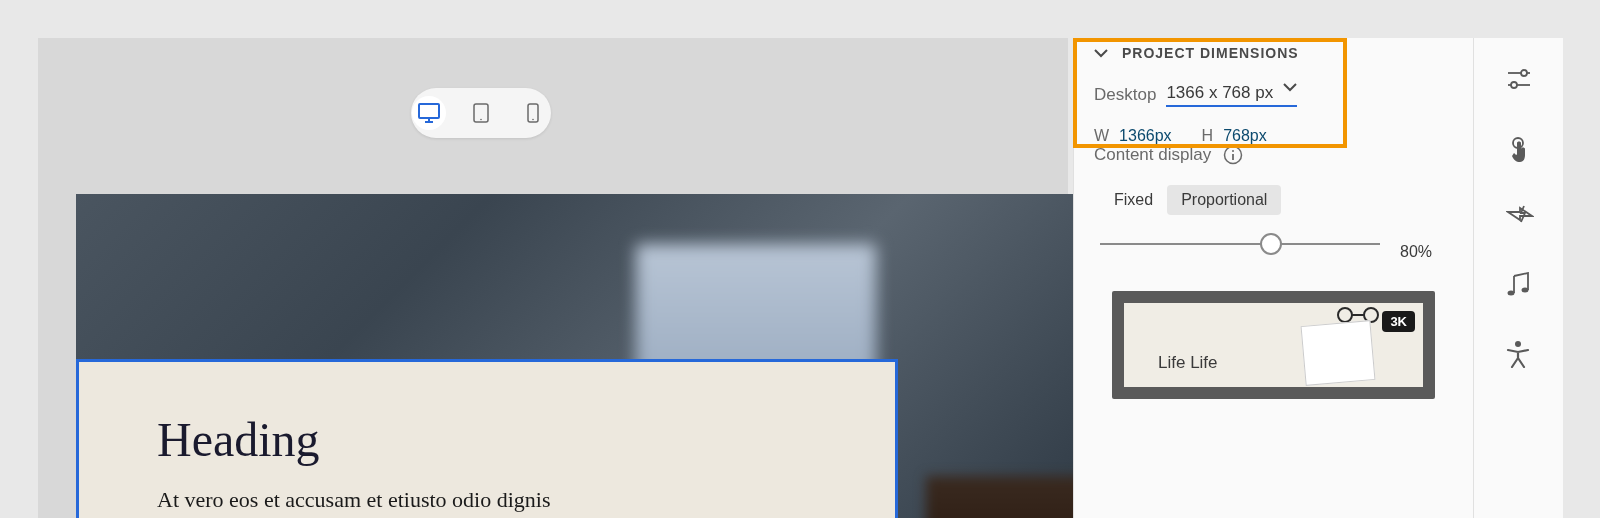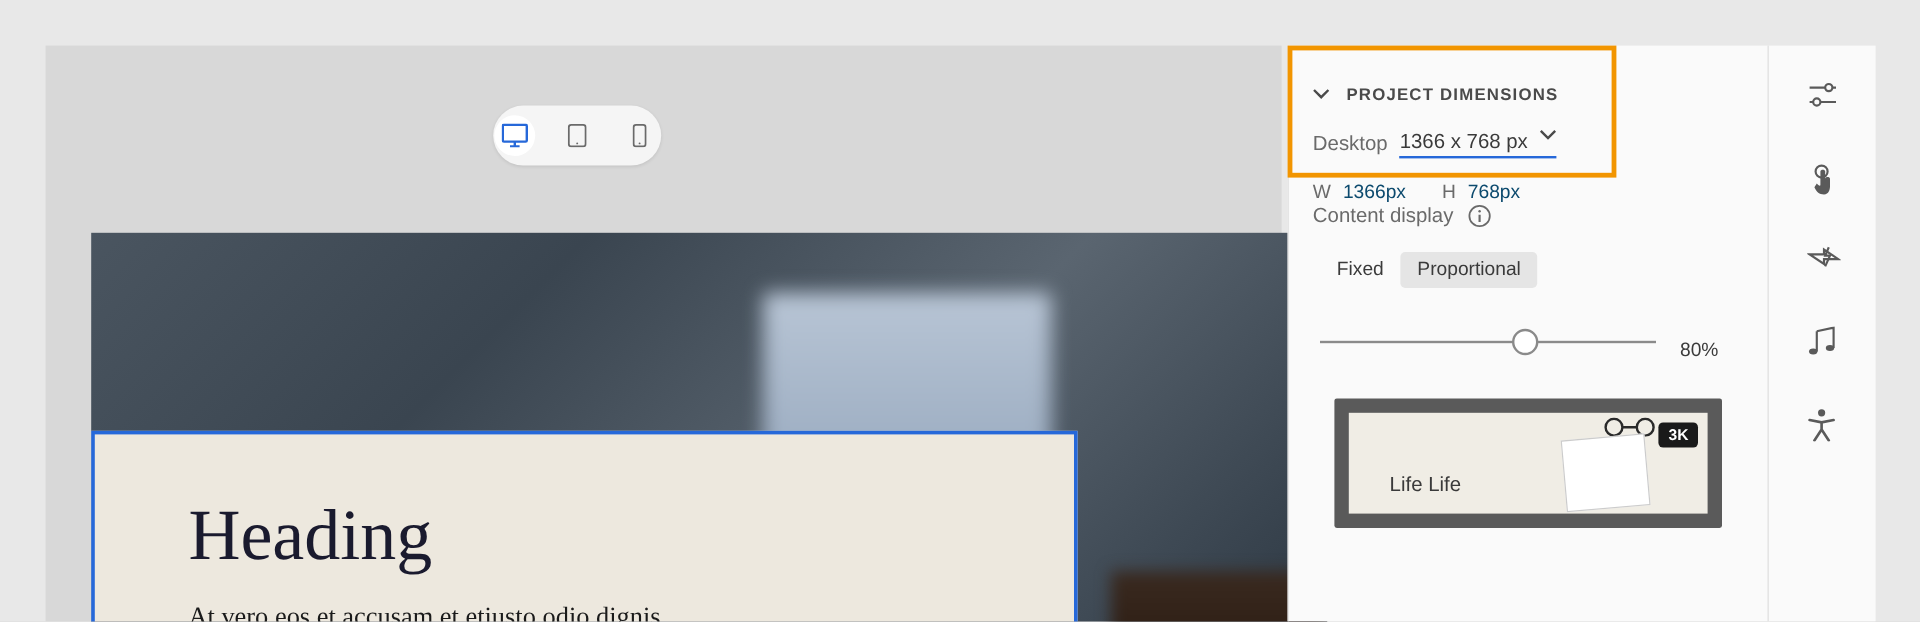--- a/index.html
+++ b/index.html
@@ -5,37 +5,37 @@
 *{box-sizing:border-box;margin:0;padding:0;font-family:-apple-system,BlinkMacSystemFont,"Segoe UI",sans-serif}
 body{width:1600px;height:518px;background:#e8e8e8;overflow:hidden;position:relative}
 .canvas-area{position:absolute;left:38px;top:38px;width:1030px;height:480px;background:#d8d8d8}
 .device-toolbar{position:absolute;left:373px;top:50px;width:140px;height:50px;background:#f5f5f5;border-radius:25px;display:flex;align-items:center;justify-content:center;gap:18px;box-shadow:0 1px 3px rgba(0,0,0,0.1)}
 .device-btn{width:34px;height:34px;border-radius:50%;display:flex;align-items:center;justify-content:center;cursor:pointer}
 .device-btn.active{background:#fff}
 .hero-image{position:absolute;left:38px;top:156px;width:1030px;height:362px;background:linear-gradient(135deg,#4a5560 0%,#3a4550 30%,#5a6570 60%,#2a3540 100%);overflow:hidden}
 .blur-screen{position:absolute;left:560px;top:50px;width:240px;height:150px;background:linear-gradient(#b8c5d5,#9aabc0);filter:blur(8px);border-radius:4px}
 .blur-people{position:absolute;right:0;bottom:0;width:180px;height:80px;background:linear-gradient(#3a2a20,#2a1a10);filter:blur(6px)}
 .text-card{position:absolute;left:38px;top:321px;width:822px;height:197px;background:#ede8de;border:3px solid #2668d9;padding:50px 78px 0}
-.heading{font-family:Georgia,"Times New Roman",serif;font-size:60px;font-weight:400;color:#1a1a2e}
+.heading{font-family:Georgia,"Times New Roman",serif;font-size:48px;font-weight:400;color:#1a1a2e}
 .subtext{font-family:Georgia,serif;font-size:22px;color:#1a1a1a;margin-top:20px}
 .right-panel{position:absolute;left:1073px;top:38px;width:400px;height:480px;background:#fafafa;border-left:1px solid #e0e0e0}
 .highlight-box{position:absolute;left:1073px;top:38px;width:274px;height:110px;border:4px solid #f29500;z-index:10;pointer-events:none}
-.panel-section{padding:32px 20px}
+.panel-section{padding:7px 20px}
 .section-header{display:flex;align-items:center;gap:14px;margin-bottom:22px}
 .section-title{font-size:14px;font-weight:700;letter-spacing:1px;color:#4a4a4a}
 .dim-row{display:flex;align-items:center;gap:10px;margin-bottom:8px}
 .dim-label{font-size:17px;color:#6a6a6a}
 .dim-select{display:flex;align-items:flex-start;gap:10px;border-bottom:2px solid #2668d9;padding-bottom:2px}
 .dim-value{font-size:17px;color:#3a3a3a}
 .wh-row{display:flex;gap:30px;margin-top:20px;font-size:16px;color:#6a6a6a}
 .wh-item{display:flex;gap:10px}
 .wh-val{color:#0c4a6e}
 .content-display-row{display:flex;align-items:center;gap:12px;margin-bottom:20px}
 .cd-label{font-size:17px;color:#6a6a6a}
-.toggle-row{display:flex;gap:0;margin-bottom:44px;margin-left:6px}
+.toggle-row{display:flex;gap:0;margin-bottom:28px;margin-left:6px}
 .toggle-btn{padding:6px 14px;font-size:16px;color:#3a3a3a;cursor:pointer;border-radius:4px}
 .toggle-btn.active{background:#e5e5e5}
 .slider-row{display:flex;align-items:flex-start;gap:20px;margin-left:6px}
 .slider-track{width:280px;height:2px;background:#8a8a8a;position:relative}
 .slider-thumb{position:absolute;left:160px;top:-10px;width:22px;height:22px;background:#fff;border:2px solid #8a8a8a;border-radius:50%}
 .slider-val{font-size:16px;color:#3a3a3a}
 .preview-card{margin:30px 18px 0;height:108px;background:#5a5a5a;padding:12px;position:relative;border-radius:2px}
 .preview-inner{background:#f0ede5;height:100%;position:relative;padding:50px 0 0 34px}
 .badge-4k{position:absolute;right:8px;top:8px;background:#1a1a1a;color:#fff;font-size:13px;font-weight:700;padding:3px 8px;border-radius:4px}
 .preview-text{font-size:17px;color:#3a3a3a}

